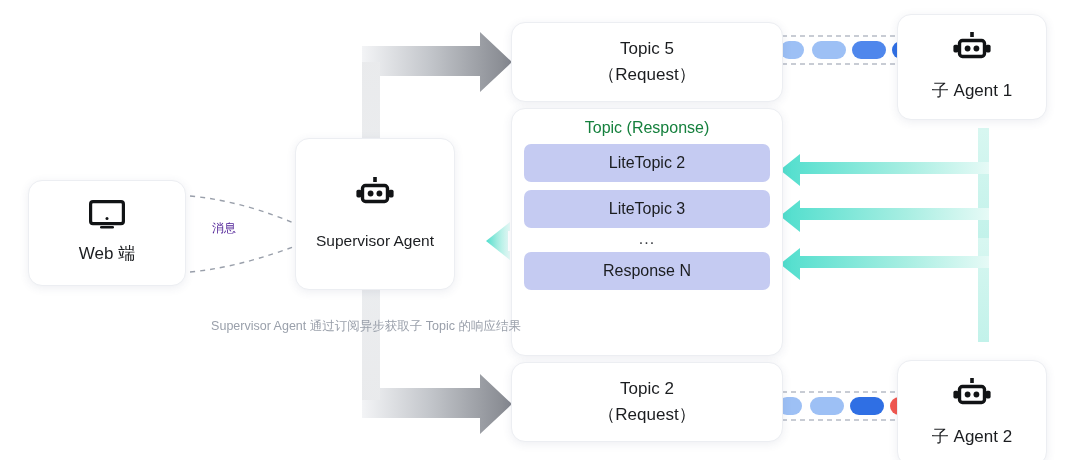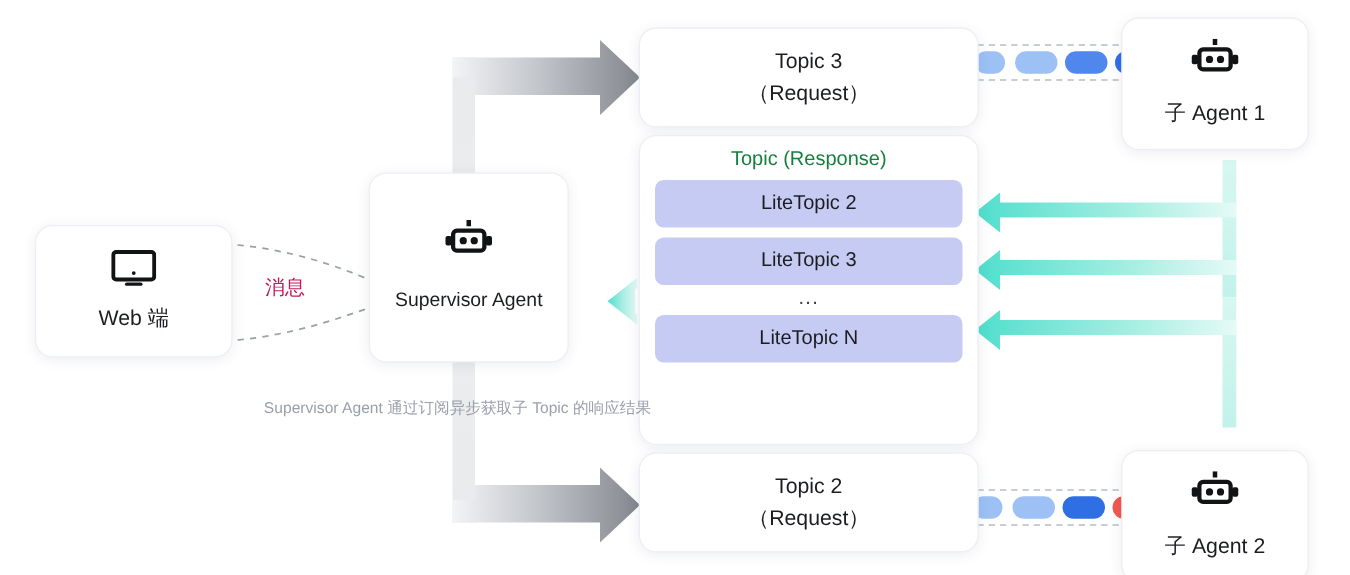--- a/index.html
+++ b/index.html
@@ -78,21 +78,21 @@
   
   #caption{
     position:absolute;left:186px;top:318px;width:360px;
     text-align:center;color:#9aa0ab;font-size:12.5px;
     white-space:nowrap;z-index:7;
   }
 
   
   #msg-label{
     position:absolute;left:212px;top:220px;
-    color:#be185d;font-size:16px;z-index:7;white-space:nowrap;
+    color:#4c1d95;font-size:12px;z-index:7;white-space:nowrap;
   }
 
   
   .layer{position:absolute;left:0;top:0;width:1080px;height:460px;}
   #gray-layer{z-index:2;}
   #teal-layer{z-index:3;}
   #dash-layer{z-index:4;}
   #queue-layer{z-index:5;}
 </style>
 </head>
@@ -200,36 +200,36 @@
         <rect x="33.6" y="12.8" width="5" height="7.6" rx="1.6" fill="#111315"></rect>
         <circle cx="15.6" cy="16.5" r="2.9" fill="#111315"></circle>
         <circle cx="24.4" cy="16.5" r="2.9" fill="#111315"></circle>
       </svg>
     </span>
     <span class="lbl small">Supervisor Agent</span>
   </div>
 
   <div class="card" id="topic1-card">
     <div class="lbl two-line">
-      <span>Topic 3</span>
+      <span>Topic 5</span>
       <span>（Request）</span>
     </div>
   </div>
 
   <div id="topic-resp">
     <div class="resp-title">Topic (Response)</div>
     <div class="lite">
       <span>LiteTopic 2</span>
     </div>
     <div class="lite">
       <span>LiteTopic 3</span>
     </div>
     <div class="ellipsis">...</div>
     <div class="lite">
-      <span>LiteTopic N</span>
+      <span>Response N</span>
     </div>
   </div>
 
   <div class="card" id="topic2-card">
     <div class="lbl two-line">
       <span>Topic 2</span>
       <span>（Request）</span>
     </div>
   </div>
 

